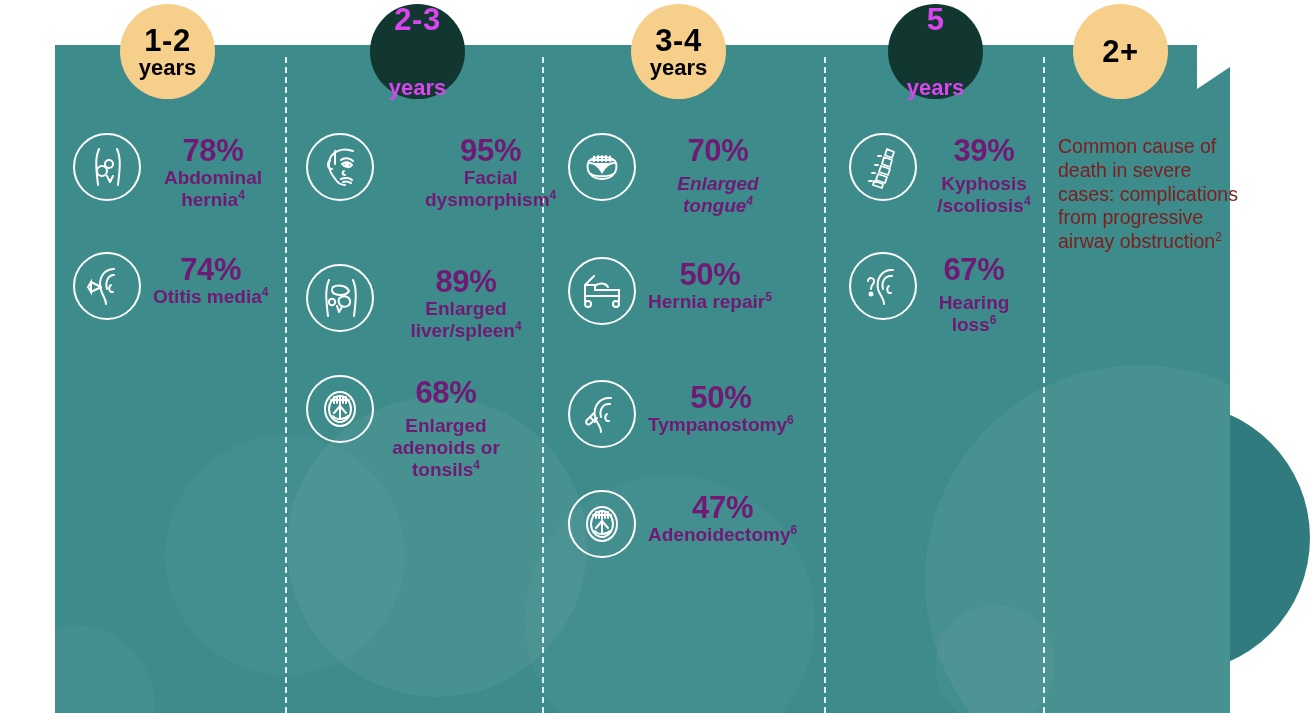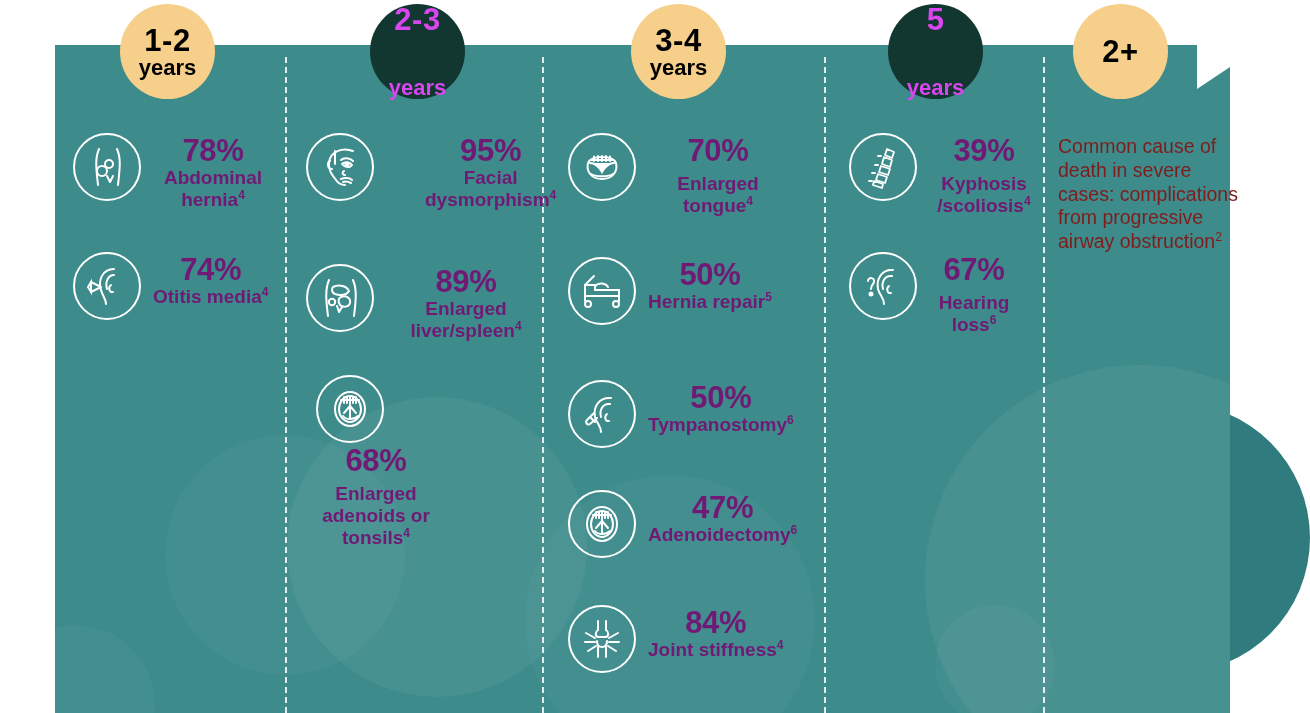--- a/index.html
+++ b/index.html
@@ -153,21 +153,21 @@
         <circle cx="15" cy="27" r="3.2"></circle>
         <path d="M20 31 l2 6 M22 37 l3 -5"></path>
       </svg>
     </span>
     <span class="txt">
       <span class="pct">89%</span><br>
       <span class="lbl"><span>Enlarged liver/spleen</span><sup>4</sup></span>
     </span>
   </div>
 
-  <div class="stat" style="left:316px;top:375px;width:240px;flex-direction:column;">
+  <div class="stat" style="left:306px;top:375px;width:240px;">
     <span class="ico">
       <svg width="46" height="46" viewBox="0 0 46 46" fill="none" stroke="#fff" stroke-width="2" stroke-linecap="round">
         <ellipse cx="23" cy="23" rx="15" ry="17"></ellipse>
         <ellipse cx="23" cy="23" rx="11" ry="13"></ellipse>
         <path d="M14 14 L32 14" stroke-width="2"></path>
         <path d="M17 11 L17 17 M20 11 L20 17 M23 11 L23 17 M26 11 L26 17 M29 11 L29 17"></path>
         <path d="M23 18 L23 33"></path>
         <path d="M23 20 L17 27 M23 20 L29 27"></path>
         <path d="M16 30 C19 34, 27 34, 31 30"></path>
       </svg>
@@ -188,21 +188,21 @@
       <svg width="46" height="46" viewBox="0 0 46 46" fill="none" stroke="#fff" stroke-width="2" stroke-linecap="round">
         <path d="M9 19 C12 11, 34 11, 37 19 C39 27, 34 35, 23 35 C12 35, 7 27, 9 19Z"></path>
         <path d="M12 16 L34 16"></path>
         <path d="M15 12.5 L15 17 M19 12 L19 17 M23 12 L23 17 M27 12 L27 17 M31 12.5 L31 17"></path>
         <path d="M11 19 C16 19, 20 23, 23 28 C26 23, 30 19, 35 19" fill="#fff" stroke="#fff"></path>
         <path d="M12 30 C16 33, 30 33, 34 30"></path>
       </svg>
     </span>
     <span class="txt">
       <span class="pct">70%</span><br>
-      <span class="lbl" style="max-width:140px;display:inline-block;"><span>Enlarged tongue</span><sup>4</sup></span>
+      <span class="lbl" style="max-width:140px;display:inline-block;font-style:italic;"><span>Enlarged tongue</span><sup>4</sup></span>
     </span>
   </div>
 
   <div class="stat" style="left:568px;top:257px;width:250px;">
     <span class="ico">
       <svg width="46" height="46" viewBox="0 0 46 46" fill="none" stroke="#fff" stroke-width="2" stroke-linecap="round">
         <path d="M6 17 L15 8"></path>
         <path d="M6 17 L6 28 L40 28 L40 22 L16 22 L16 17 Z"></path>
         <path d="M16 18 C20 14, 27 15, 29 19"></path>
         <path d="M6 28 L6 33 M40 28 L40 33"></path>
@@ -243,35 +243,20 @@
         <path d="M23 20 L17 27 M23 20 L29 27"></path>
         <path d="M16 30 C19 34, 27 34, 31 30"></path>
       </svg>
     </span>
     <span class="txt">
       <span class="pct">47%</span><br>
       <span class="lbl"><span>Adenoidectomy</span><sup>6</sup></span>
     </span>
   </div>
 
-  <div class="stat" style="left:568px;top:605px;width:265px;">
-    <span class="ico">
-      <svg width="46" height="46" viewBox="0 0 46 46" fill="none" stroke="#fff" stroke-width="2" stroke-linecap="round">
-        <path d="M19 5 L19 14 C16 16, 16 20, 19 21 L27 21 C30 20, 30 16, 27 14 L27 5"></path>
-        <path d="M18 25 C18 29, 20 31, 23 31 C26 31, 28 29, 28 25"></path>
-        <path d="M19 31 L19 41 M27 31 L27 41"></path>
-        <path d="M16 22 L7 17 M16 26 L6 26 M17 30 L9 35"></path>
-        <path d="M30 22 L39 17 M30 26 L40 26 M29 30 L37 35"></path>
-      </svg>
-    </span>
-    <span class="txt">
-      <span class="pct">84%</span><br>
-      <span class="lbl"><span>Joint stiffness</span><sup>4</sup></span>
-    </span>
-  </div>
 
   <div class="badge dark single" style="left:888px;top:4px;width:95px;height:95px;">
     <span class="b-main">5</span>
     <span class="b-sub">years</span>
   </div>
 
   <div class="stat" style="left:849px;top:133px;width:190px;">
     <span class="ico">
       <svg width="46" height="46" viewBox="0 0 46 46" fill="none" stroke="#fff" stroke-width="1.8" stroke-linecap="round" stroke-linejoin="round">
         <path d="M27 5 L34 8 L32 14 L25 11 Z"></path>

